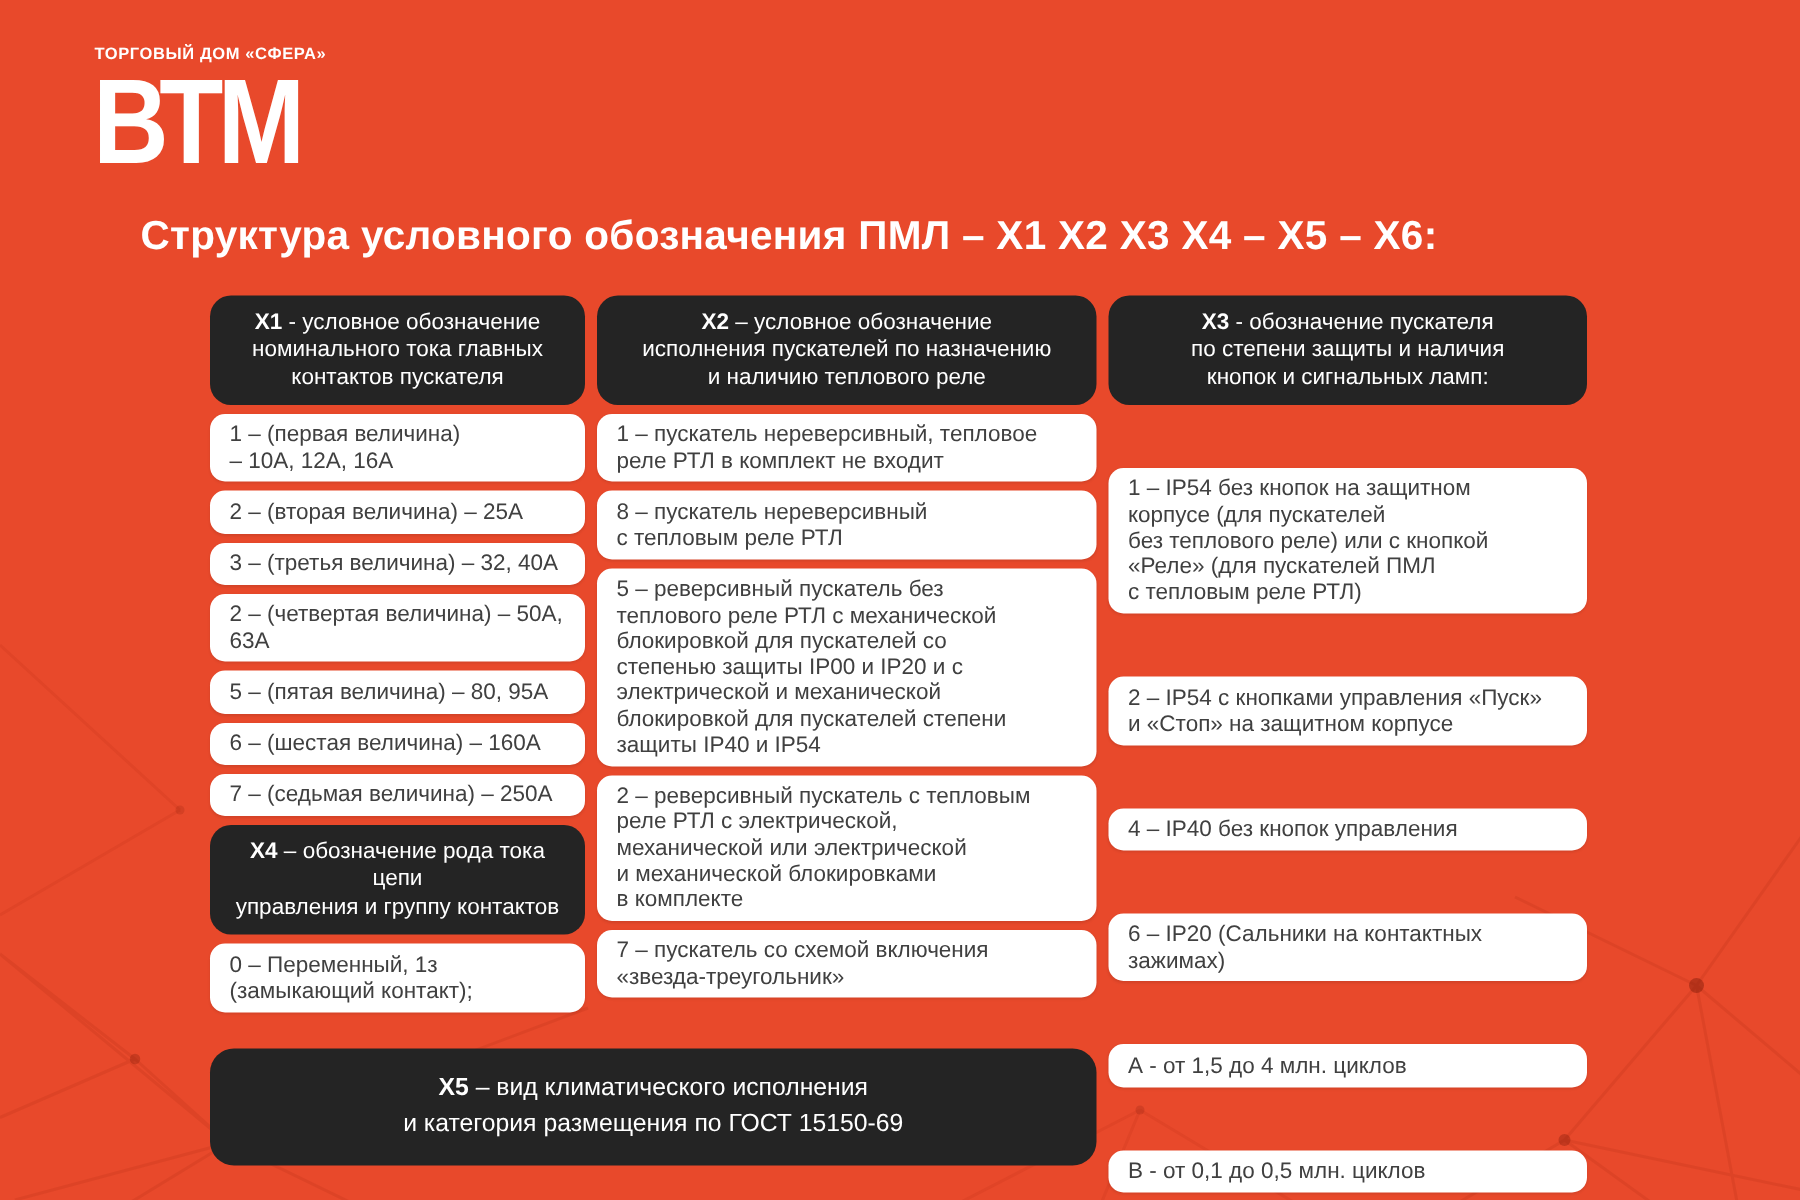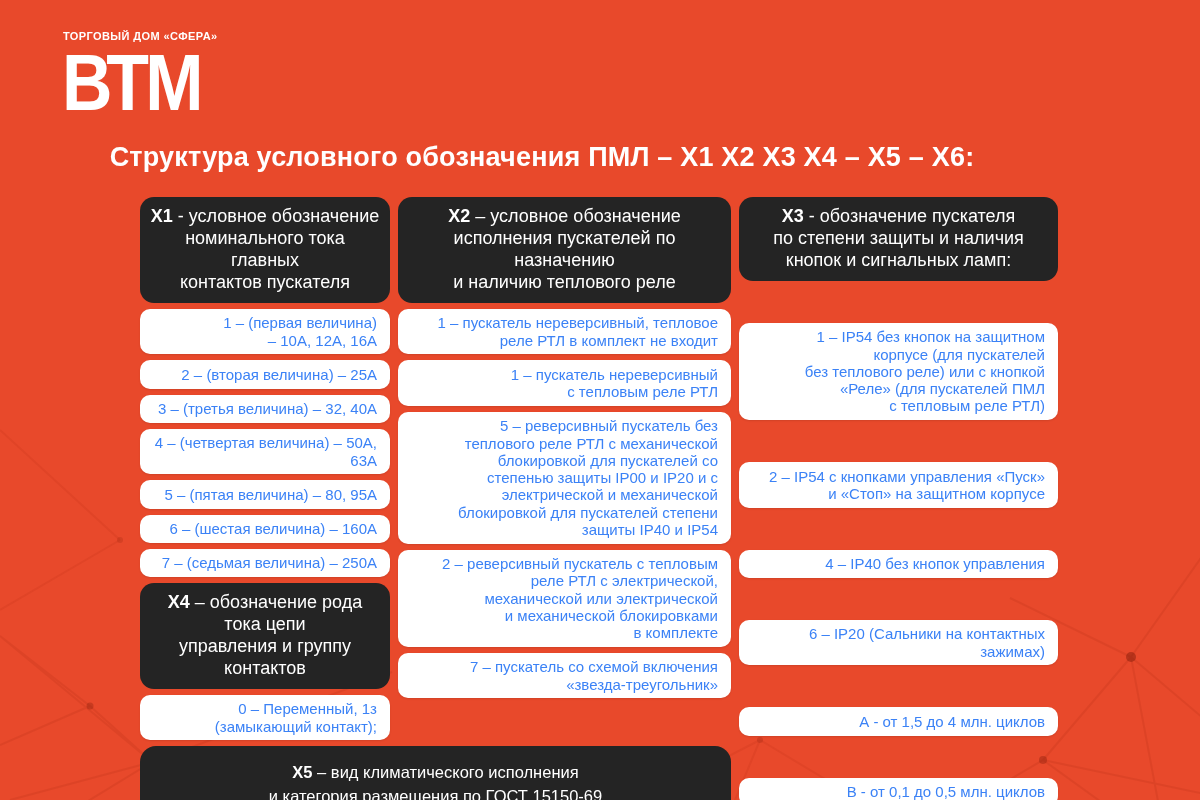--- a/index.html
+++ b/index.html
@@ -16,48 +16,48 @@
   .brand .tagline {
     font-size:11px; font-weight:bold; letter-spacing:.4px;
     margin-left:1px; margin-bottom:2px; white-space:nowrap;
   }
   .brand .logo {
     font-size:76px; font-weight:900; letter-spacing:-4px; line-height:.95;
     transform:scale(.92,1.06); transform-origin:left top;
   }
 
   .title {
-    position:absolute; top:142px; left:16px; width:1052px; z-index:2;
+    position:absolute; top:142px; left:0; width:1052px; z-index:2;
     text-align:center; color:#fff; font-size:27px; font-weight:bold;
     letter-spacing:.2px;
   }
 
   .grid {
     position:absolute; left:140px; top:197px; width:918px; z-index:2;
     display:grid; grid-template-columns:250px 333px 319px;
     column-gap:8px; row-gap:6px;
     grid-template-areas:"c1 c2 c3" "x5 x5 c3";
     align-items:start;
   }
   .col { display:flex; flex-direction:column; gap:6px; }
   .c1 { grid-area:c1; } .c2 { grid-area:c2; } .c3 { grid-area:c3;gap:42px; }
   .x5wrap { grid-area:x5; align-self:start; }
 
   .hdr {
     background:#242424; color:#fff; border-radius:14px;
     padding:9px 10px; text-align:center;
-    font-size:18px; line-height:1.22;
+    font-size:15px; line-height:1.22;
   }
   .hdr .hp { font-weight:bold; }
   .hdr .hr { white-space:pre-line; }
 
   .card {
-    background:#fff; color:#3b82f6; border-radius:10px;
+    background:#fff; color:#404040; border-radius:10px;
     padding:5.5px 13px; font-size:15px; line-height:1.15;
-    white-space:pre-line; box-shadow:0 1px 2px rgba(0,0,0,.10);text-align:right;
+    white-space:pre-line; box-shadow:0 1px 2px rgba(0,0,0,.10);
   }
 
   .x5card {
     background:#242424; color:#fff; border-radius:16px;
     padding:15px 20px; text-align:center;
     font-size:16.5px; line-height:1.45;
   }
   .x5card .hp { font-weight:bold; }
   .x5card .hr { white-space:pre-line; }
 </style>
@@ -91,38 +91,38 @@
 <div class="grid">
 
   <div class="col c1">
     <div class="hdr"><span class="hp">Х1</span><span class="hr"> - условное обозначение
 номинального тока главных
 контактов пускателя</span></div>
     <div class="card">1 – (первая величина)
 – 10А, 12А, 16А</div>
     <div class="card">2 – (вторая величина) – 25А</div>
     <div class="card">3 – (третья величина) – 32, 40А</div>
-    <div class="card">4 – (четвертая величина) – 50А,
+    <div class="card">2 – (четвертая величина) – 50А,
 63А</div>
     <div class="card">5 – (пятая величина) – 80, 95А</div>
     <div class="card">6 – (шестая величина) – 160А</div>
     <div class="card">7 – (седьмая величина) – 250А</div>
     <div class="hdr"><span class="hp">Х4</span><span class="hr"> – обозначение рода тока цепи
 управления и группу контактов</span></div>
     <div class="card">0 – Переменный, 1з
 (замыкающий контакт);</div>
   </div>
 
   <div class="col c2">
     <div class="hdr"><span class="hp">Х2</span><span class="hr"> – условное обозначение
 исполнения пускателей по назначению
 и наличию теплового реле</span></div>
     <div class="card">1 – пускатель нереверсивный, тепловое
 реле РТЛ в комплект не входит</div>
-    <div class="card">1 – пускатель нереверсивный
+    <div class="card">8 – пускатель нереверсивный
 с тепловым реле РТЛ</div>
     <div class="card">5 – реверсивный пускатель без
 теплового реле РТЛ с механической
 блокировкой для пускателей со
 степенью защиты IP00 и IP20 и с
 электрической и механической
 блокировкой для пускателей степени
 защиты IP40 и IP54</div>
     <div class="card">2 – реверсивный пускатель с тепловым
 реле РТЛ с электрической,

